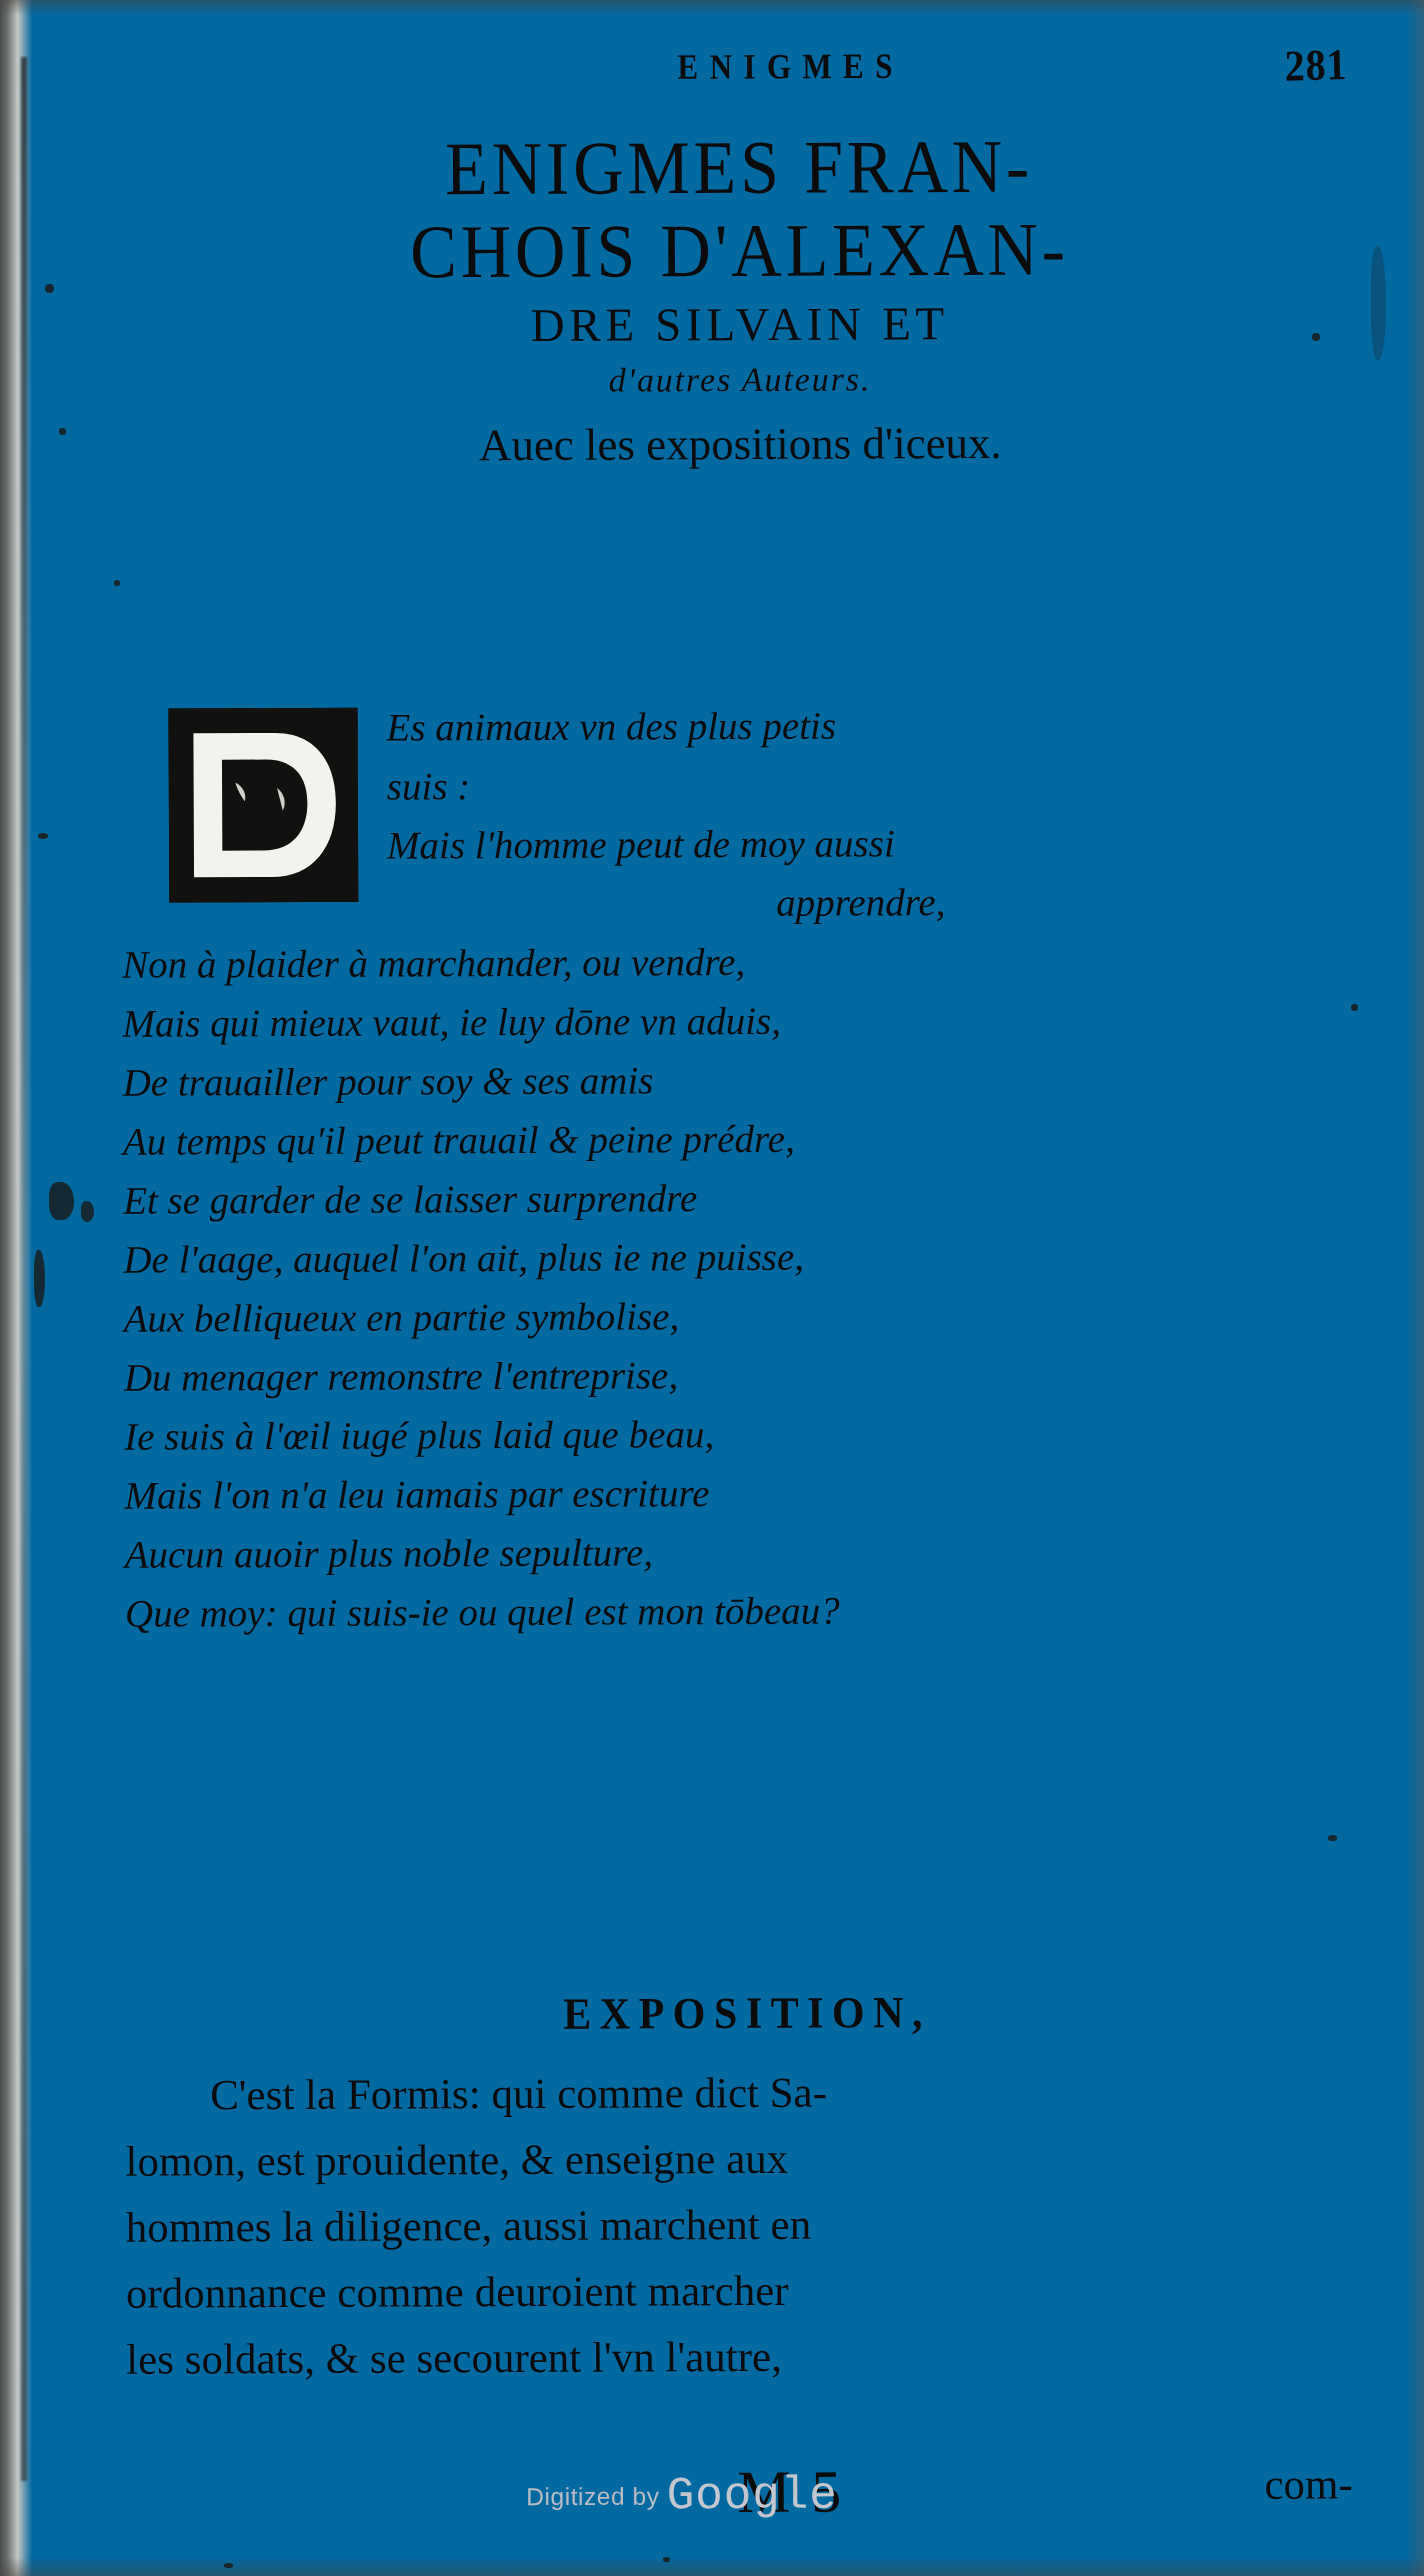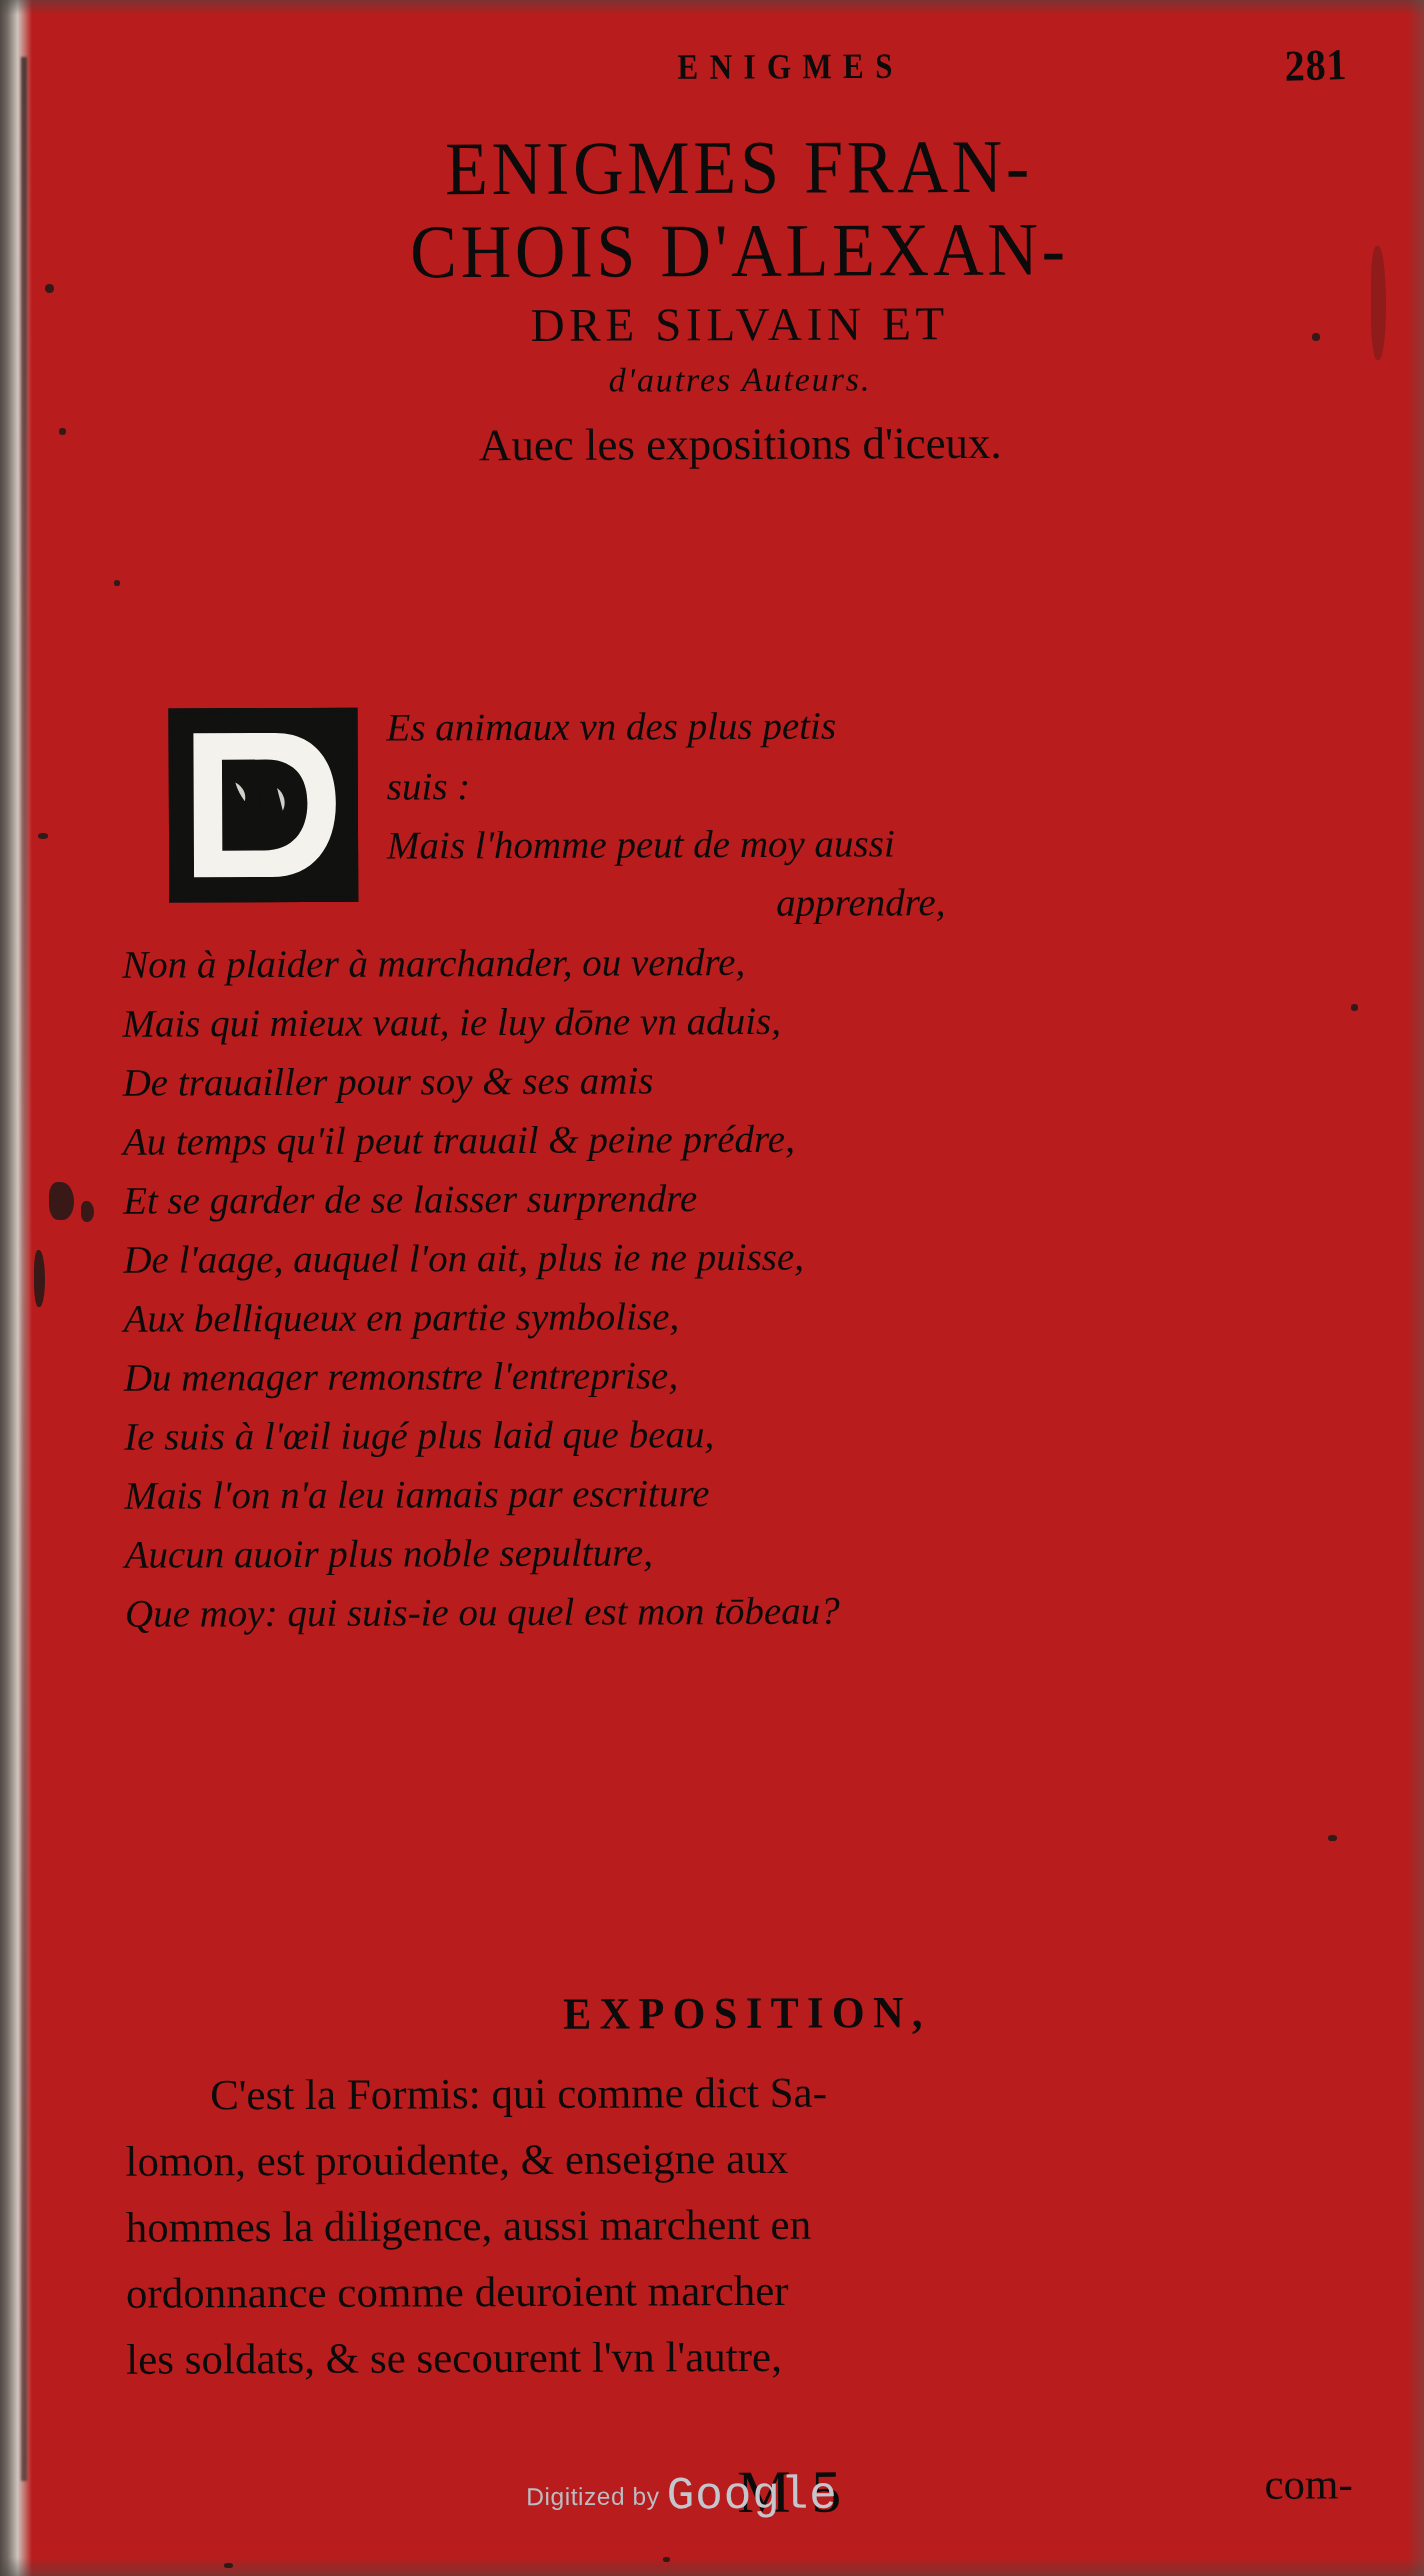--- a/index.html
+++ b/index.html
@@ -4,21 +4,21 @@
 <style>
   html, body {
     margin: 0;
     padding: 0;
     background: #ffffff;
   }
   #page {
     position: relative;
     width: 1424px;
     height: 2576px;
-    background: #b91c1c;
+    background: #0369a1;
     overflow: hidden;
     font-family: "Liberation Serif", serif;
     color: #0b0b0b;
   }
   
   .edge-left {
     position: absolute;
     left: 0; top: 0;
     width: 32px; height: 2576px;
     background:

